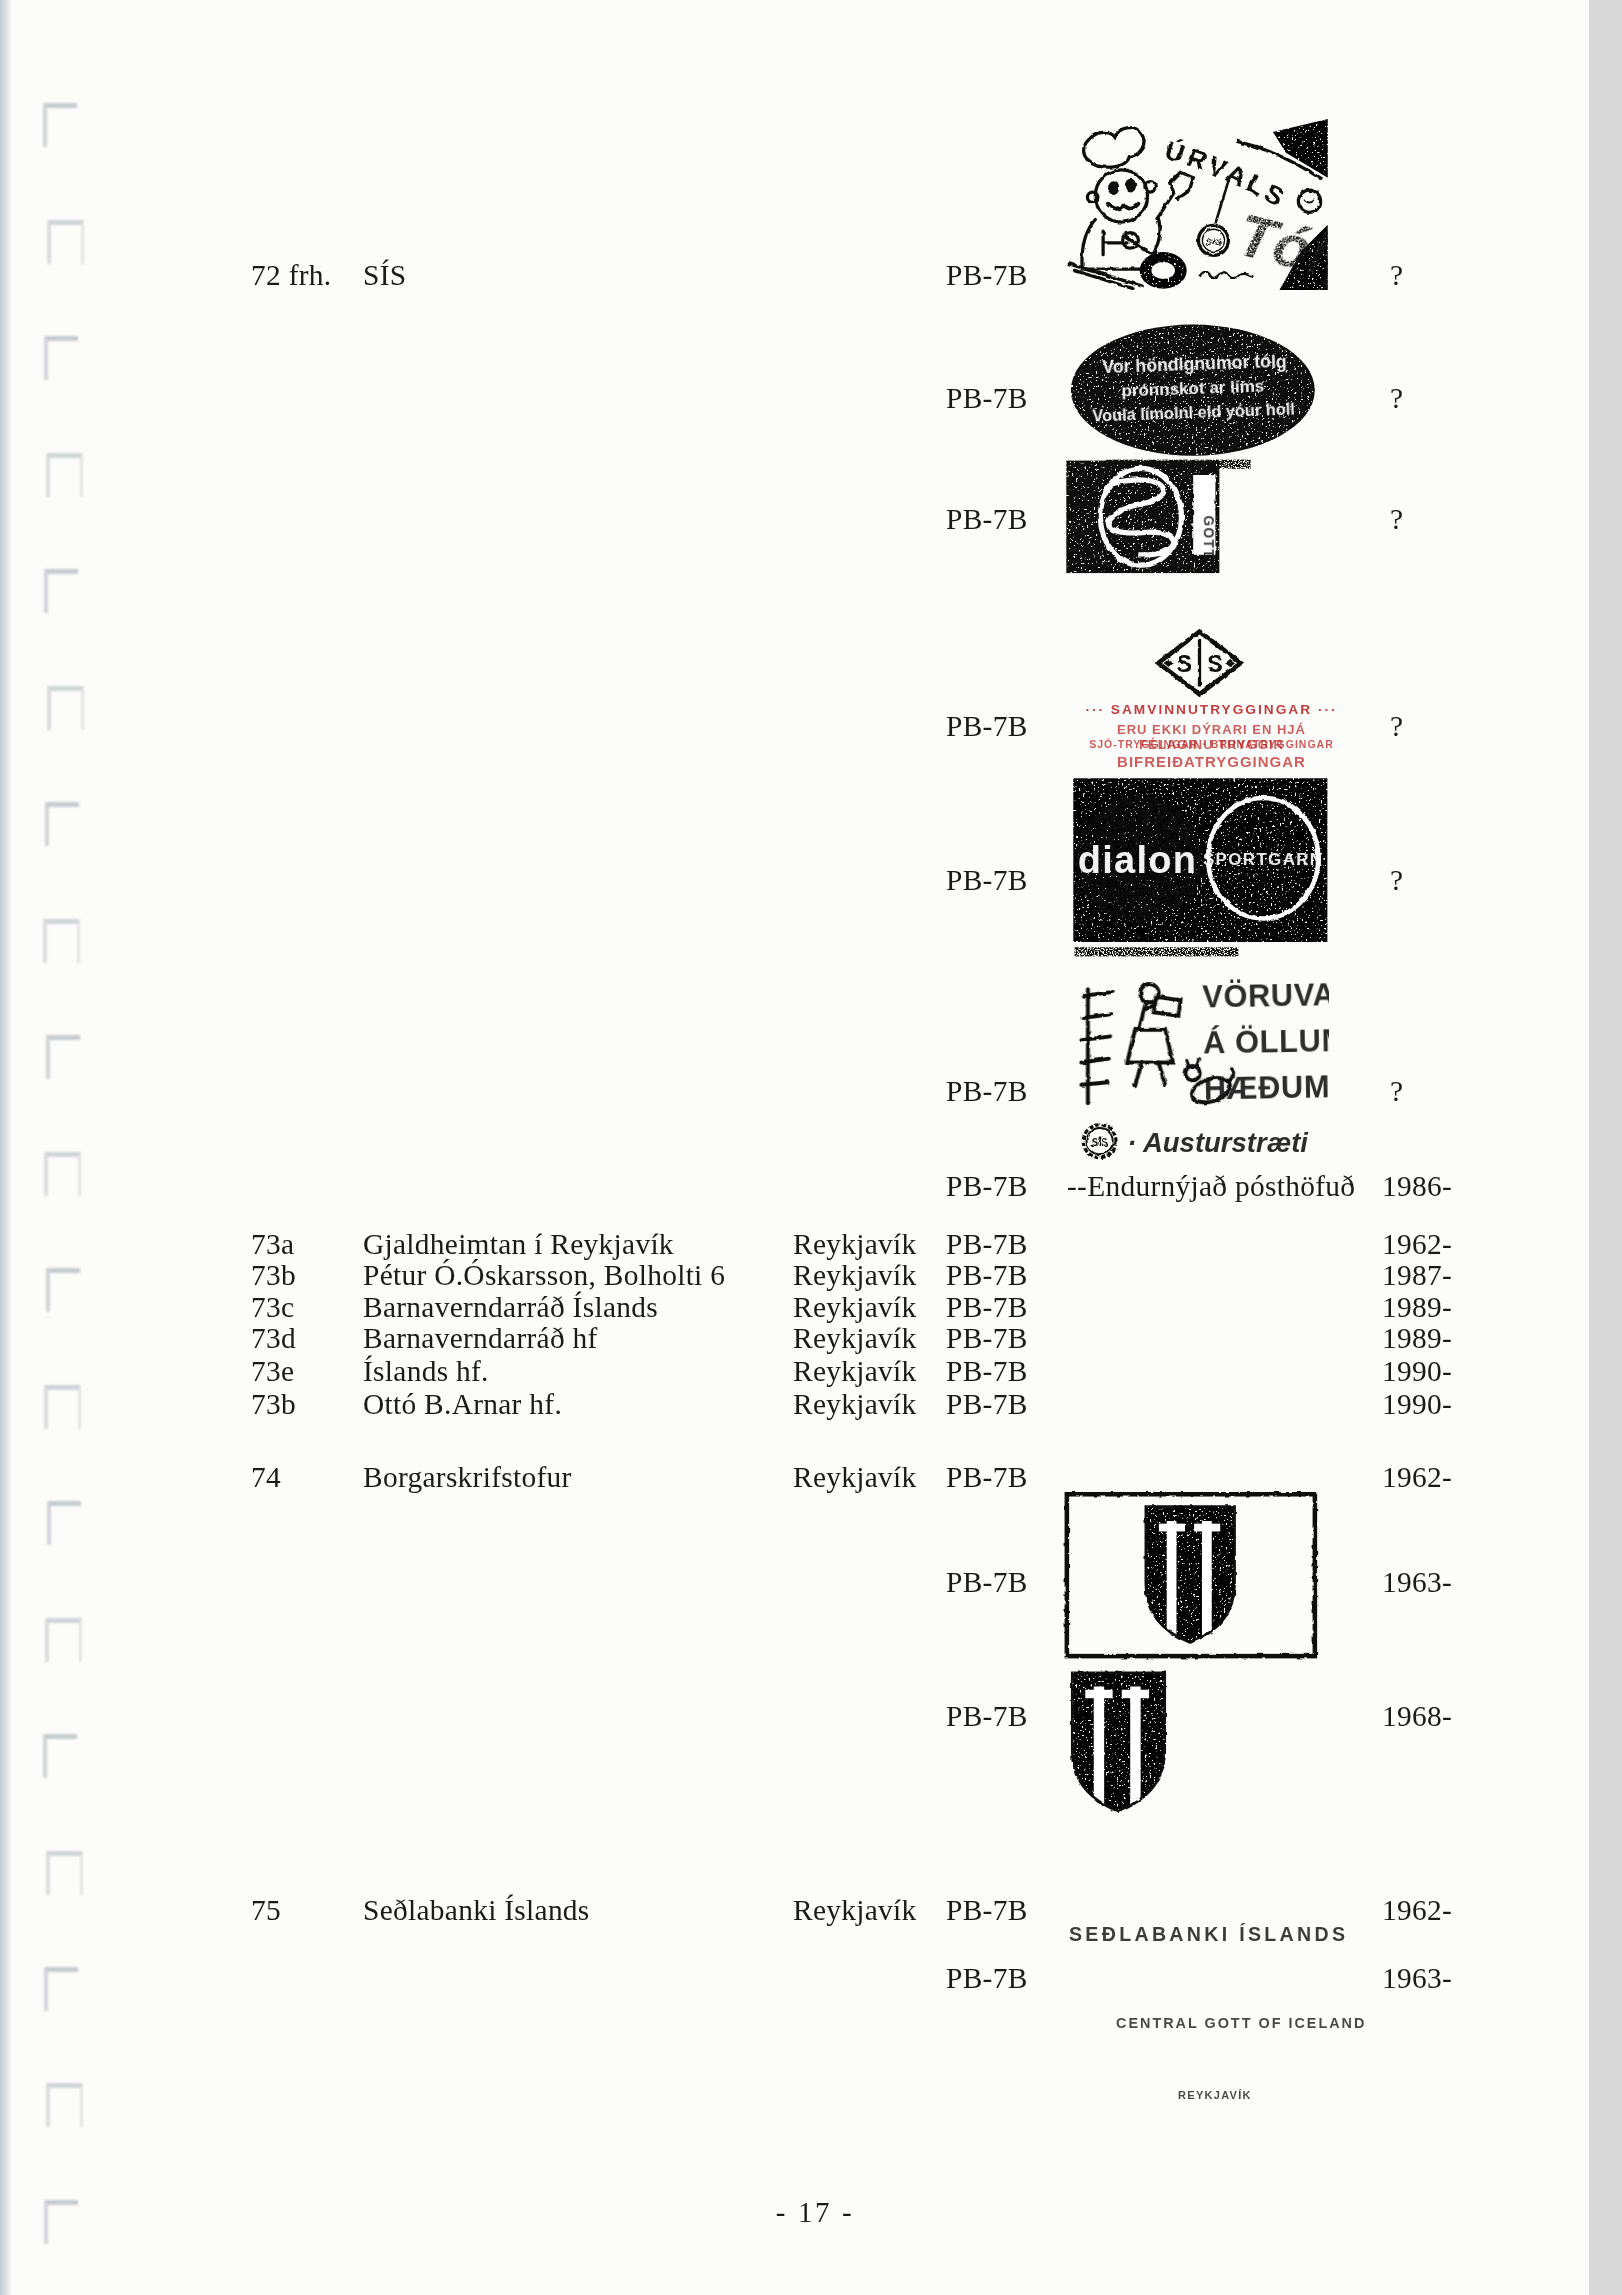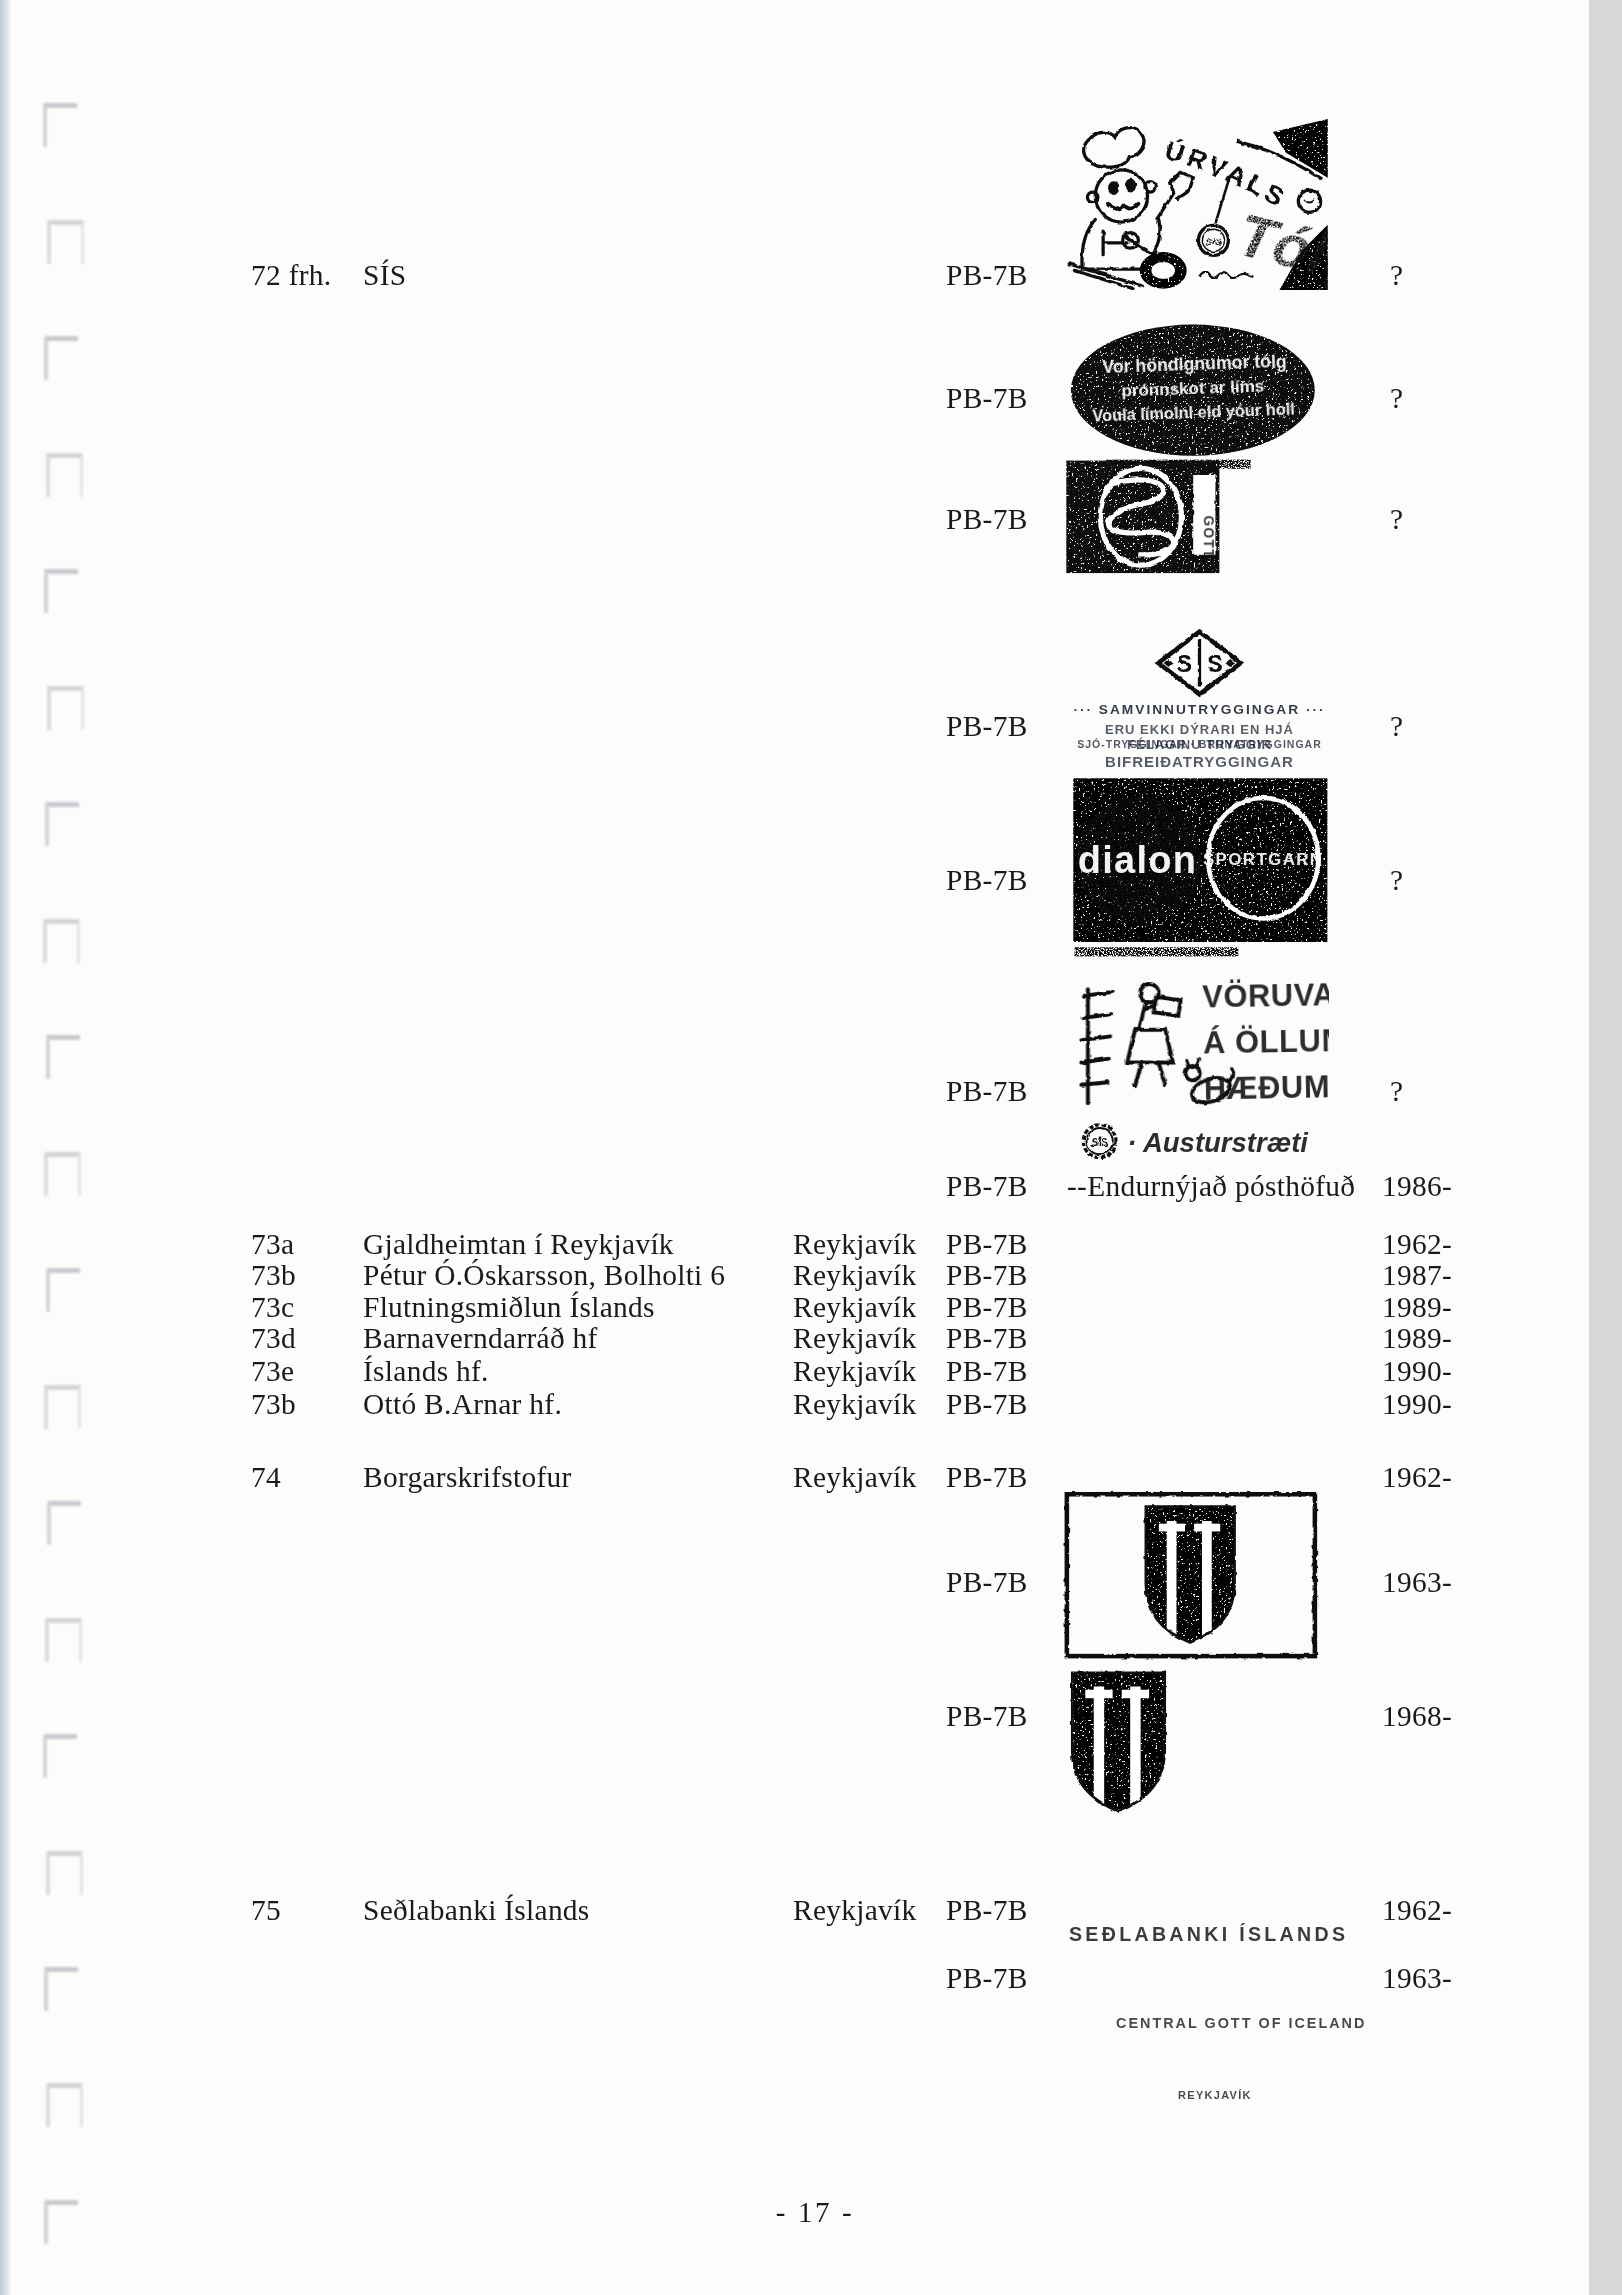--- a/index.html
+++ b/index.html
@@ -25,22 +25,22 @@
   .c-name{left:363px}
   .c-city{left:793px}
   .c-code{left:946px}
   .c-year{left:1382px}
   .c-q{left:1390px}
   .c-note{left:1067px}
   
   .logo{position:absolute;}
   
   .samvinnu{position:absolute;left:1072px;top:629px;width:255px;height:141px;text-align:center;}
-  .samvinnu .sline{position:absolute;left:0;width:100%;text-align:center;
-    font-family:"Liberation Sans",sans-serif;font-weight:bold;color:#0f172a;}
+  .samvinnu .sline{position:absolute;left:12px;width:100%;text-align:center;
+    font-family:"Liberation Sans",sans-serif;font-weight:bold;color:#b91c1c;}
   .sv-l1{top:73px;font-size:13.7px;letter-spacing:2px;filter:blur(0.4px);opacity:.85;}
   .sv-l2{top:93px;font-size:13px;letter-spacing:1px;filter:blur(0.6px);opacity:.7;}
   .sv-l3{top:109px;font-size:10.5px;letter-spacing:1px;filter:blur(0.6px);opacity:.72;}
   .sv-l4{top:124px;font-size:15px;letter-spacing:1px;filter:blur(0.6px);opacity:.7;}
   
   .sedla1{position:absolute;left:1069px;top:1923px;width:281px;white-space:nowrap;
     font-family:"Liberation Sans",sans-serif;font-weight:bold;font-size:19.6px;
     letter-spacing:3.3px;filter:blur(0.5px);opacity:.85;}
   .sedla2{position:absolute;left:1116px;top:2015px;white-space:nowrap;
     font-family:"Liberation Sans",sans-serif;font-weight:bold;font-size:14.4px;
@@ -282,21 +282,21 @@
   </div>
   <div class="row" style="top:1260px">
     <span class="cell c-id">73b</span>
     <span class="cell c-name">Pétur Ó.Óskarsson, Bolholti 6</span>
     <span class="cell c-city">Reykjavík</span>
     <span class="cell c-code">PB-7B</span>
     <span class="cell c-year">1987-</span>
   </div>
   <div class="row" style="top:1292px">
     <span class="cell c-id">73c</span>
-    <span class="cell c-name">Flutningsmiðlun Íslands</span>
+    <span class="cell c-name">Barnaverndarráð Íslands</span>
     <span class="cell c-city">Reykjavík</span>
     <span class="cell c-code">PB-7B</span>
     <span class="cell c-year">1989-</span>
   </div>
   <div class="row" style="top:1323px">
     <span class="cell c-id">73d</span>
     <span class="cell c-name">Barnaverndarráð hf</span>
     <span class="cell c-city">Reykjavík</span>
     <span class="cell c-code">PB-7B</span>
     <span class="cell c-year">1989-</span>

